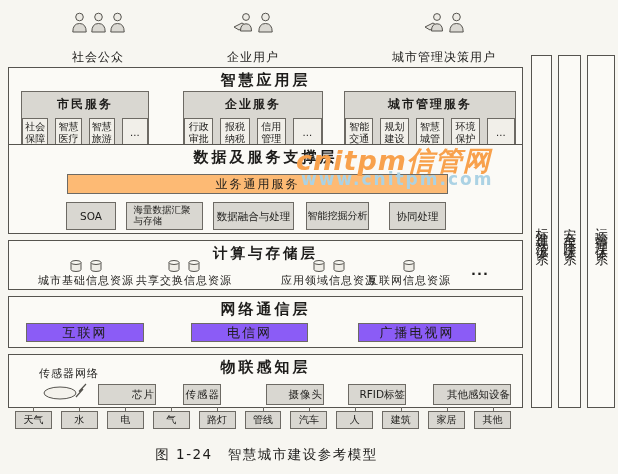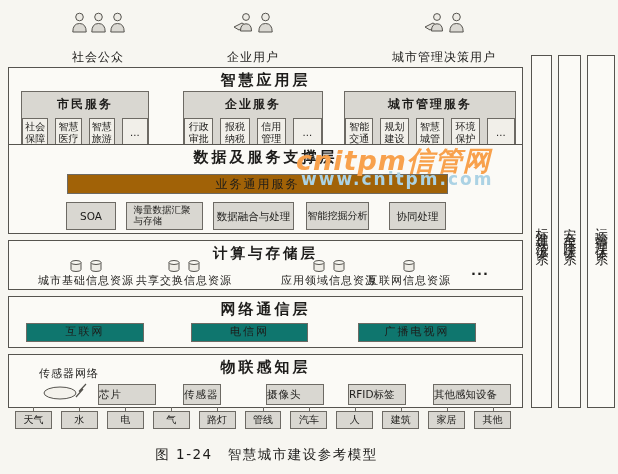--- a/index.html
+++ b/index.html
@@ -19,37 +19,37 @@
   
   .group{position:absolute;background:#d9d7d1;border:1px solid #6d6a64;box-sizing:border-box;}
   .group-title{text-align:center;font-size:12px;font-weight:600;letter-spacing:2px;margin-top:4px;}
   .group-items{display:flex;justify-content:center;gap:7px;margin-top:5px;}
   .cell{width:30px;height:30px;background:#f1efe9;border:1px solid #6d6a64;box-sizing:border-box;
         display:flex;align-items:center;justify-content:center;text-align:center;
         font-size:10px;line-height:1.25;}
   .cell span{display:block;width:22px;word-break:break-all;}
   .cell.dots span{width:auto;word-break:normal;}
   
-  .bar{position:absolute;left:58px;top:29px;width:381px;height:20px;background:#a16207;border:1px solid #6d6a64;
+  .bar{position:absolute;left:58px;top:29px;width:381px;height:20px;background:#fdba74;border:1px solid #6d6a64;
        box-sizing:border-box;text-align:center;font-size:12px;line-height:18px;letter-spacing:2px;}
   .l2box{position:absolute;top:57px;height:28px;background:#d9d7d1;border:1px solid #6d6a64;box-sizing:border-box;
          display:flex;align-items:center;justify-content:center;text-align:left;font-size:10.5px;line-height:1.2;}
   
   .res{position:absolute;top:17px;transform:translateX(-50%);text-align:center;}
   .res .cyl{height:15px;}
   .res .rlabel{font-size:11px;letter-spacing:1px;white-space:nowrap;margin-top:0px;}
   .hdots{position:absolute;font-size:13px;font-weight:bold;letter-spacing:1px;}
   
-  .netbox{position:absolute;top:26px;height:19px;line-height:17px;background:#0f766e;border:1px solid #6d6a64;
-          box-sizing:border-box;text-align:center;font-size:11px;letter-spacing:2px;font-family:Liberation Mono, monospace;}
+  .netbox{position:absolute;top:26px;height:19px;line-height:17px;background:#8b5cf6;border:1px solid #6d6a64;
+          box-sizing:border-box;text-align:center;font-size:13px;letter-spacing:2px;}
   
   .sensor-label{position:absolute;left:30px;top:11px;font-size:11px;letter-spacing:1px;}
   .sensor-icon{position:absolute;left:32px;top:26px;}
   .iotbox{position:absolute;top:29px;height:21px;line-height:19px;background:#d9d7d1;border:1px solid #6d6a64;
-          box-sizing:border-box;text-align:left;font-size:10.5px;letter-spacing:1px;}
+          box-sizing:border-box;text-align:right;font-size:10.5px;letter-spacing:1px;}
   
   .devrow{position:absolute;left:15px;top:411px;width:496px;display:flex;gap:9px;}
   .dev{position:relative;flex:1;height:18px;line-height:16px;background:#d9d7d1;border:1px solid #6d6a64;
        box-sizing:border-box;text-align:center;font-size:10px;}
   .dev::before{content:"";position:absolute;left:50%;top:-5px;height:5px;border-left:1px solid #6d6a64;}
   
   .pillar{position:absolute;top:55px;height:353px;background:#fbfaf6;border:1px solid #56544f;box-sizing:border-box;
           display:flex;align-items:center;justify-content:center;}
   .pillar .ptext{writing-mode:vertical-rl;text-orientation:upright;font-size:13px;letter-spacing:5px;}
   

